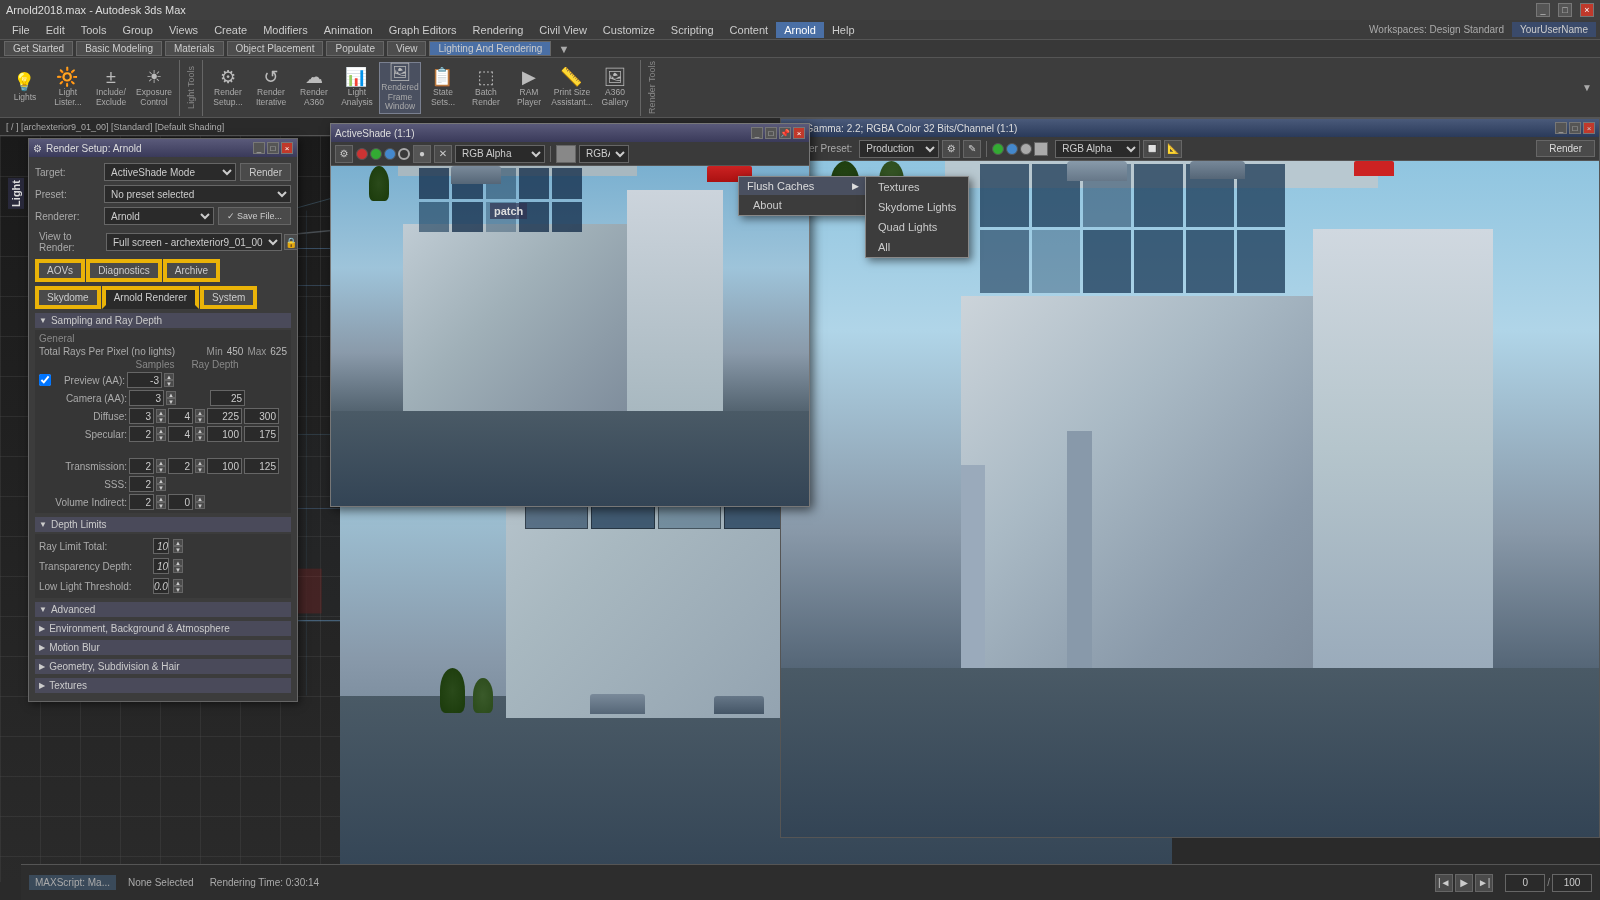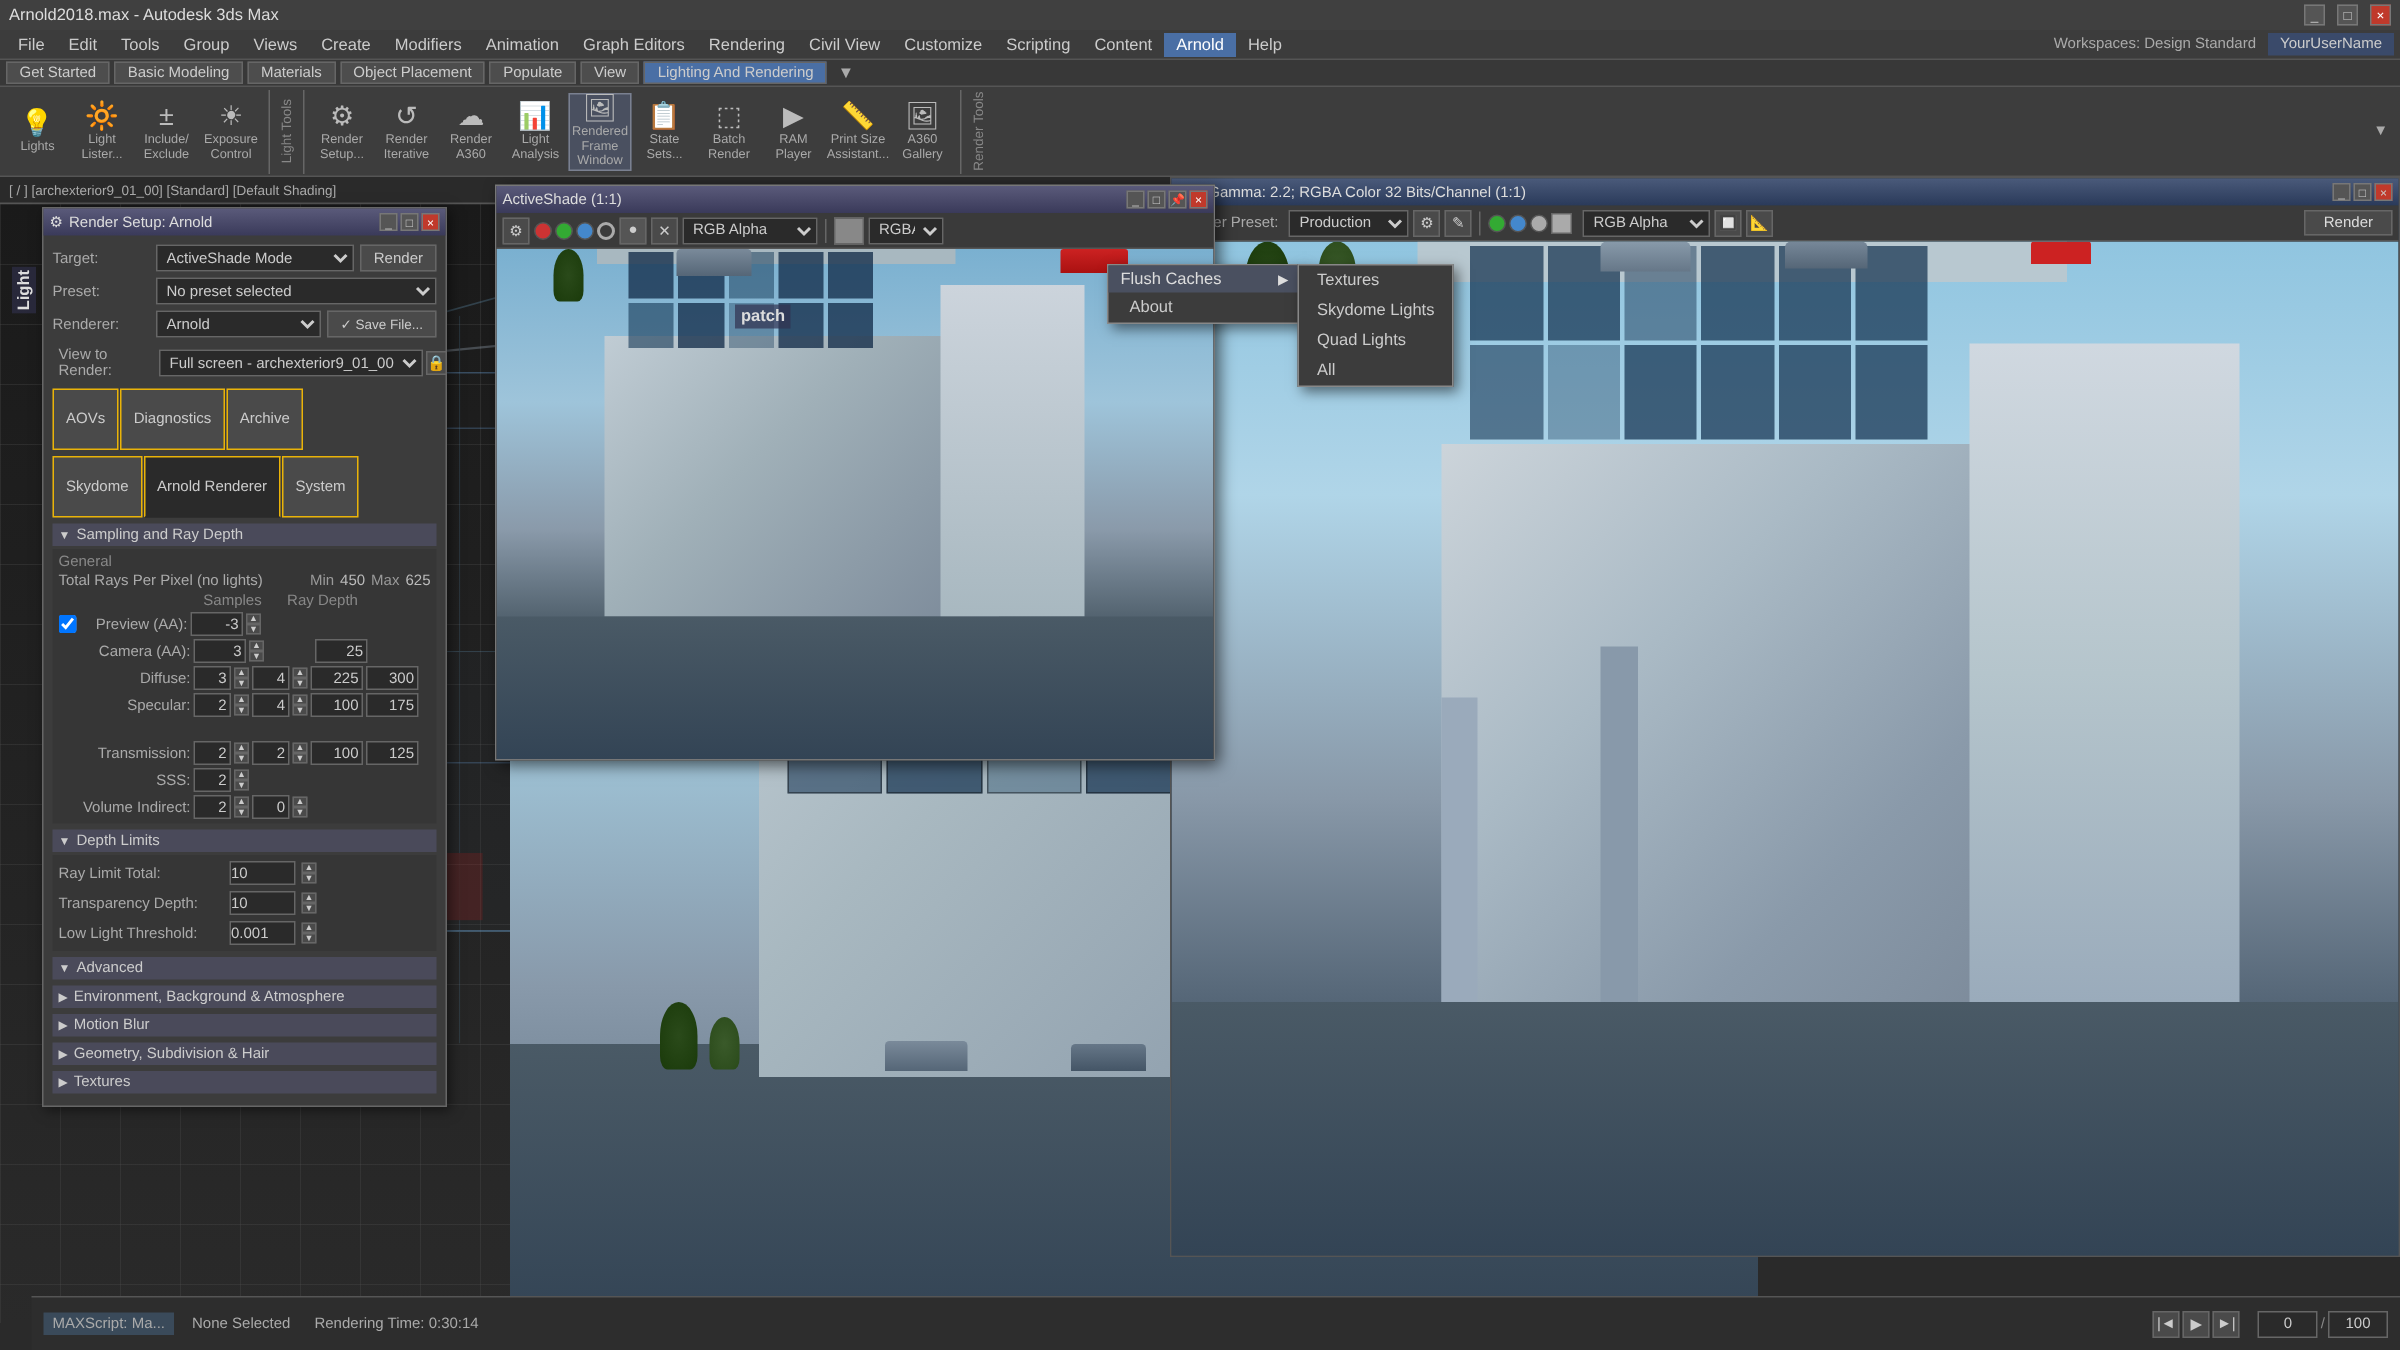--- a/index.html
+++ b/index.html
@@ -232,23 +232,23 @@
       cursor: pointer;
       height: 18px;
     }
 
     .panel-tabs {
       display: flex;
       gap: 1px;
       margin: 4px 0;
     }
     .panel-tab {
-      padding: 14px 8px;
+      padding: 2px 8px;
       background: #4a4a4a;
-      border: 1px solid #eab308;
+      border: 4px solid #eab308;
       color: #ccc;
       font-size: 10px;
       cursor: pointer;
     }
     .panel-tab.active { background: #2a2a2a; border-bottom-color: #2a2a2a; }
 
     .section-header {
       display: flex;
       align-items: center;
       background: #4a4a5a;
@@ -492,23 +492,23 @@
     .section-content {
       padding: 2px 0;
       background: #363636;
     }
 
     .depth-row {
       display: flex; align-items: center; padding: 2px 4px; gap: 4px;
     }
     .depth-label { min-width: 110px; color: #aaa; font-size: 10px; }
     .depth-input {
-      width: 44px; height: 16px;
+      width: 16px; height: 16px;
       background: #2a2a2a; border: 1px solid #666;
-      color: #ccc; font-size: 10px; text-align: left;
+      color: #ccc; font-size: 10px; text-align: right; font-style: italic;
     }
 
     
     .patch-label {
       position: absolute;
       top: 88px;
       left: 494px;
       color: #ddd;
       font-size: 11px;
       font-weight: bold;

